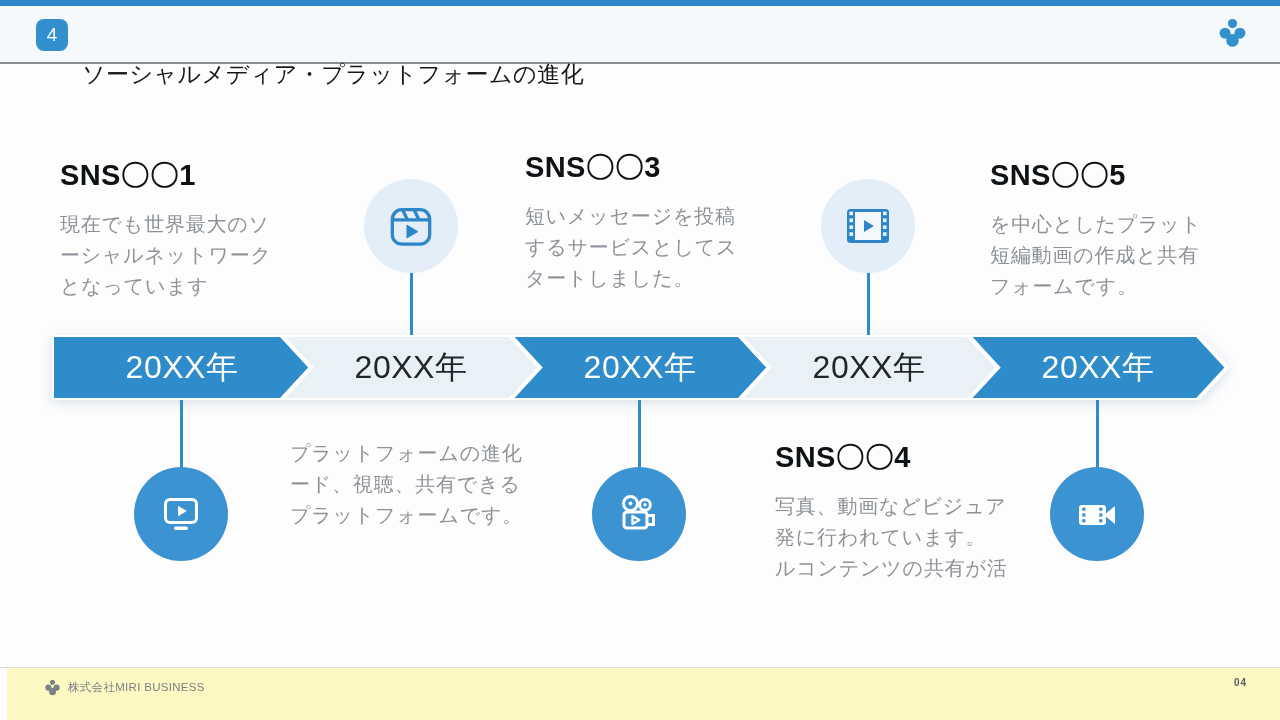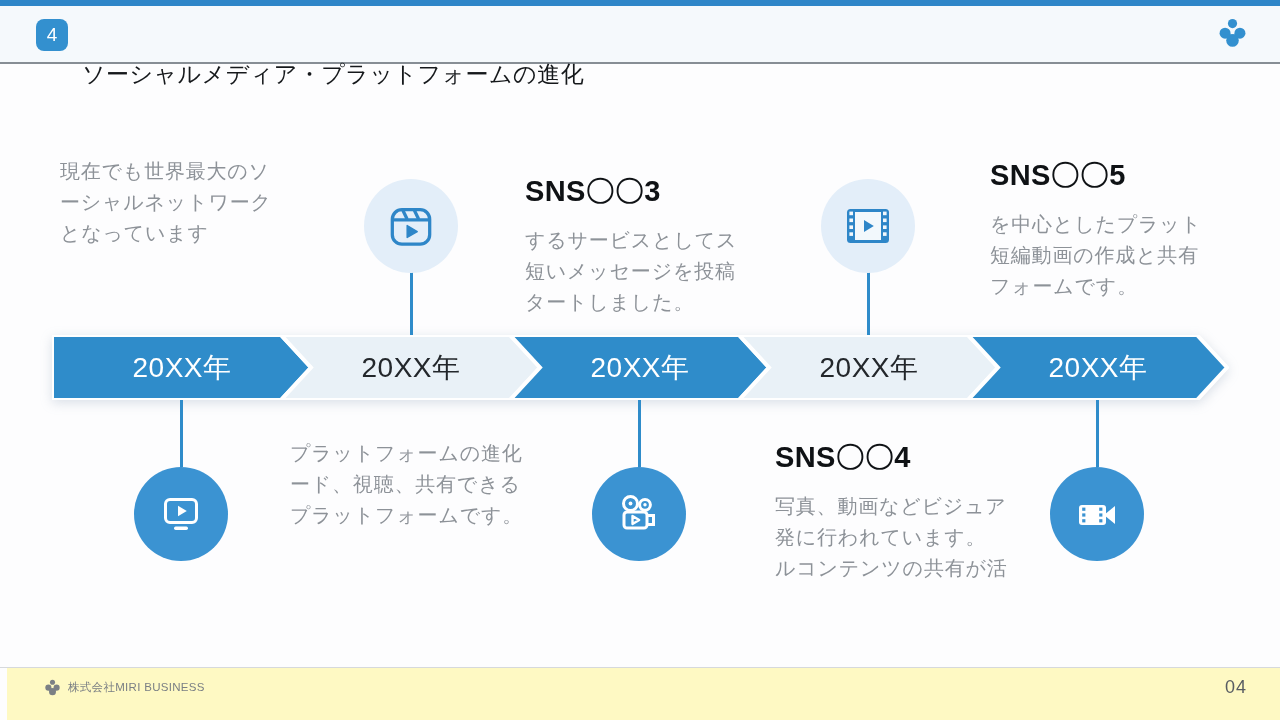--- a/index.html
+++ b/index.html
@@ -10,39 +10,39 @@
   .header{position:absolute;left:0;top:6px;width:1280px;height:56px;background:#f5f9fc;
           border-bottom:2px solid #878e95;}
   .badge{position:absolute;left:36px;top:13px;width:32px;height:32px;border-radius:8px;
          background:#3390cf;color:#fff;font-size:19px;display:flex;align-items:center;justify-content:center;}
   .slide-title{position:absolute;left:82px;top:0;height:56px;display:flex;align-items:center;
                font-size:23px;font-weight:500;color:#15181b;letter-spacing:.5px;margin-top:40px;}
   .logo-tr{position:absolute;right:34px;top:12px;}
   
   .timeline-svg{position:absolute;left:52px;top:335px;filter:drop-shadow(0 3px 6px rgba(90,120,150,.22));}
   .year{position:absolute;top:335px;width:200px;height:65px;line-height:65px;text-align:center;
-        font-size:28px;letter-spacing:.5px;}
+        font-size:32px;letter-spacing:.5px;}
   .year.on-blue{color:#ffffff;}
   .year.on-light{color:#23272b;}
   .conn{position:absolute;width:3px;background:#2f8cca;}
   
   .circle{position:absolute;width:94px;height:94px;border-radius:50%;
           display:flex;align-items:center;justify-content:center;}
   .circle.light{background:#e3eef9;}
   .circle.blue{background:#3b93d2;}
   
   .sns{position:absolute;}
   .sns h3{margin:0 0 13px 0;font-size:29px;font-weight:700;color:#0f1215;letter-spacing:.3px;}
   .sns .line{font-size:20px;line-height:31px;color:#8d9298;letter-spacing:.8px;white-space:nowrap;}
   
   .footer-line{position:absolute;left:0;top:667px;width:1280px;height:1px;background:#d6d9dc;}
   .footer{position:absolute;left:7px;top:668px;width:1280px;height:52px;background:#fef9c3;text-align:right;}
   .footer-brand{position:absolute;left:38px;top:11px;display:flex;align-items:center;gap:8px;}
   .company{font-size:11.5px;font-weight:500;color:#7a7f84;letter-spacing:.3px;}
-  .page-num{position:absolute;right:40px;top:9px;font-size:18px;font-weight:400;color:#585d63;letter-spacing:1px;}
+  .page-num{position:absolute;right:40px;top:9px;font-size:10px;font-weight:700;color:#585d63;letter-spacing:1px;}
 </style>
 </head>
 <body>
 
 <div class="slide">
 
   <div class="top-accent"></div>
 
   <header class="header">
     <div class="badge">4</div>
@@ -141,29 +141,30 @@
           <rect x="9.2" y="23.4" width="3.2" height="3.2"></rect>
         <rect x="9.2" y="29.2" width="3.2" height="3.2"></rect>
         <rect x="26.2" y="17.6" width="3.2" height="3.2"></rect>
           <rect x="26.2" y="23.4" width="3.2" height="3.2"></rect>
         <rect x="26.2" y="29.2" width="3.2" height="3.2"></rect>
       </g>
     </svg>
   </div>
 
   <div class="sns" style="left:60px;top:156px;">
+    <h3>SNS〇〇1</h3>
     <div class="line">現在でも世界最大のソ</div>
     <div class="line">ーシャルネットワーク</div>
     <div class="line">となっています</div>
   </div>
 
-  <div class="sns" style="left:525px;top:172px;">
+  <div class="sns" style="left:525px;top:148px;">
     <h3>SNS〇〇3</h3>
+    <div class="line">短いメッセージを投稿</div>
     <div class="line">するサービスとしてス</div>
-    <div class="line">短いメッセージを投稿</div>
     <div class="line">タートしました。</div>
   </div>
 
   <div class="sns" style="left:990px;top:156px;">
     <h3>SNS〇〇5</h3>
     <div class="line">を中心としたプラット</div>
     <div class="line">短編動画の作成と共有</div>
     <div class="line">フォームです。</div>
   </div>
 

